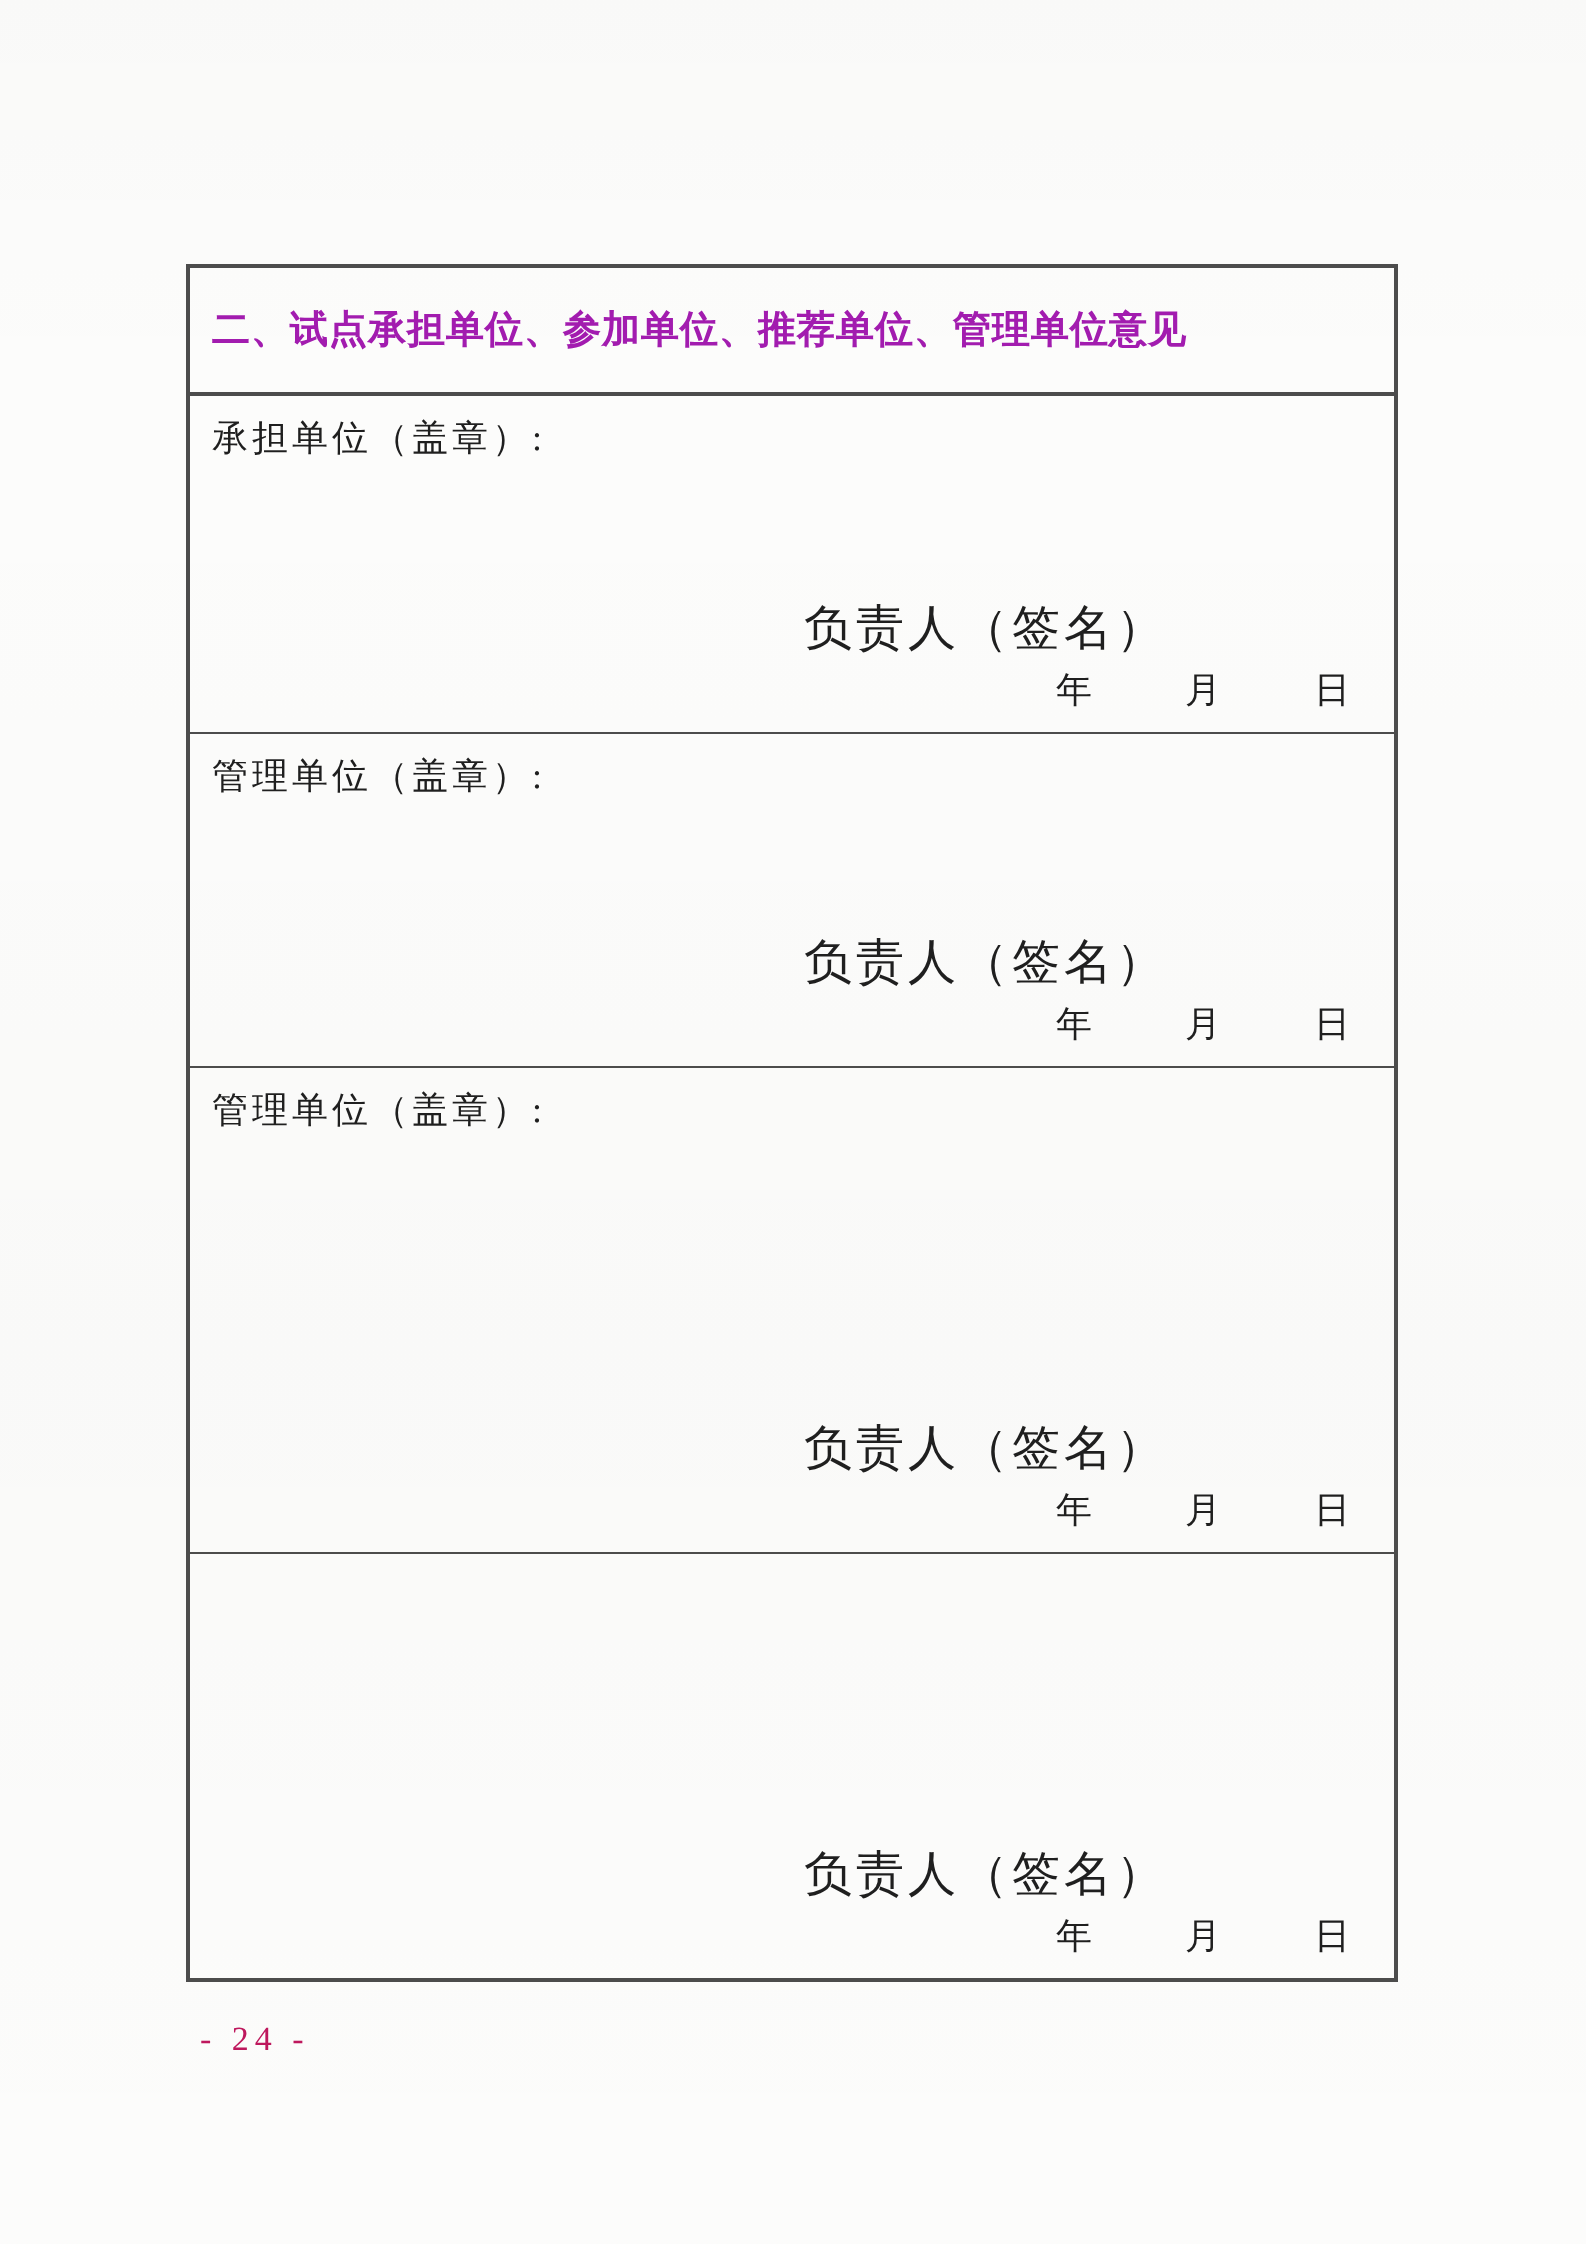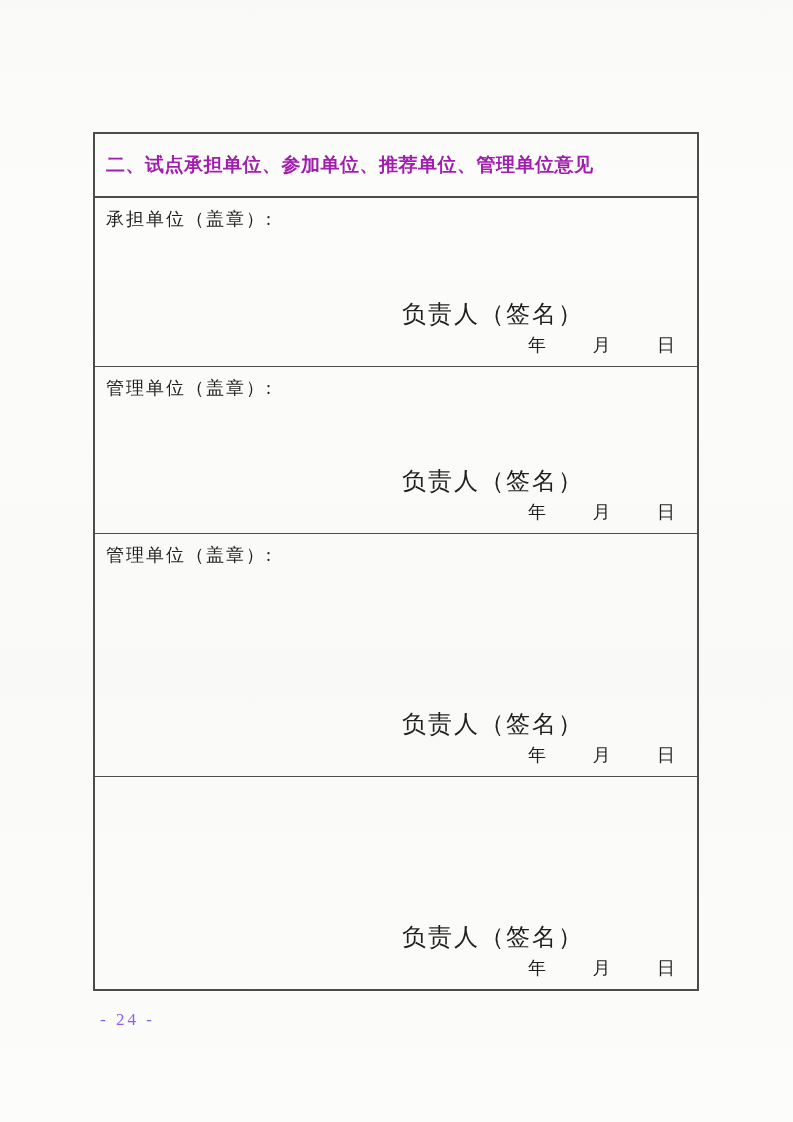--- a/index.html
+++ b/index.html
@@ -85,21 +85,21 @@
     white-space: nowrap;
     margin-left: 22px;
   }
   .date-line span + span { margin-left: 42px; }
   .page-number {
     position: absolute;
     left: 100px;
     top: 1010px;
     font-size: 17px;
     letter-spacing: 3px;
-    color: #8b5cf6;
+    color: #be185d;
   }
 </style>
 </head>
 <body>
 
 <div class="page">
 
   <div class="form-table">
 
     <div class="header-row">二、试点承担单位、参加单位、推荐单位、管理单位意见</div>

